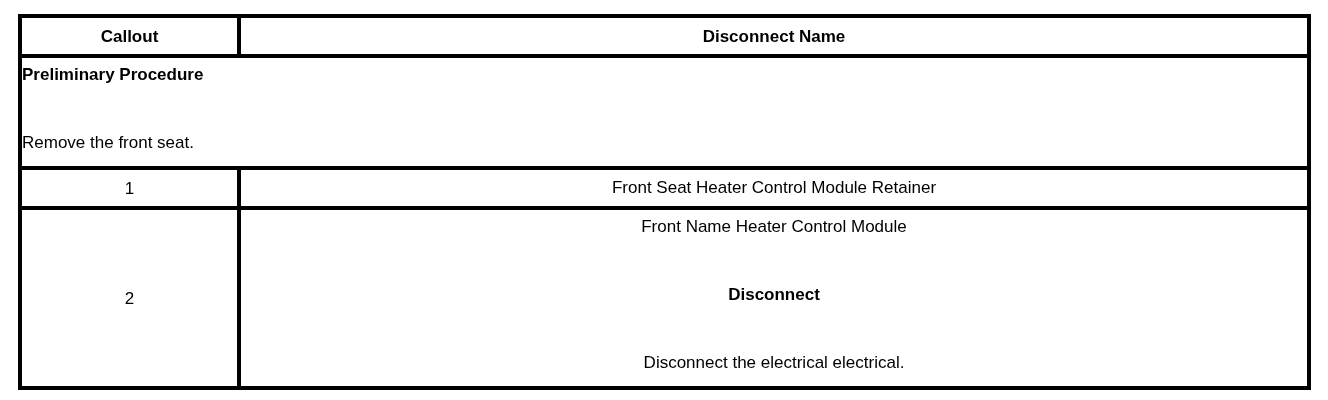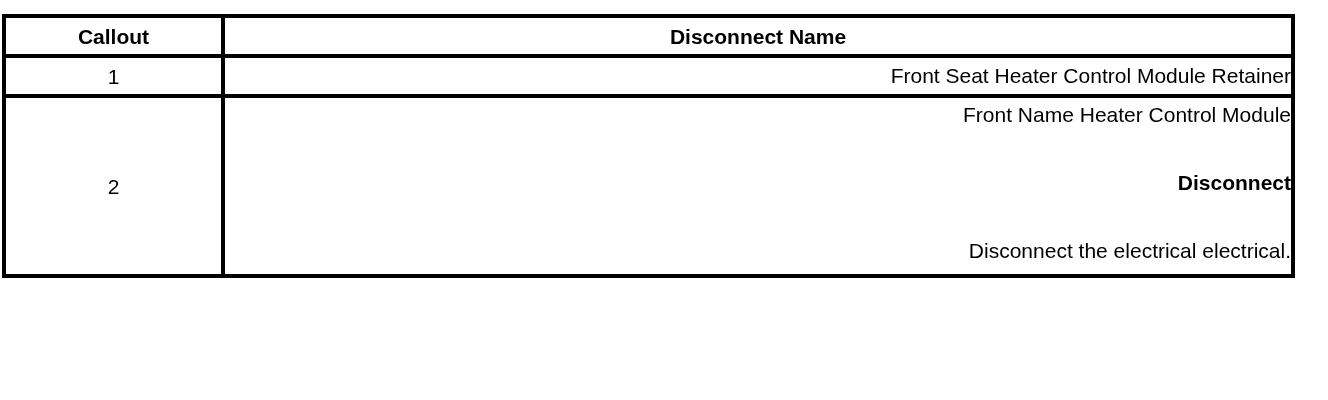--- a/index.html
+++ b/index.html
@@ -9,27 +9,27 @@
   }
   .page {
     position: relative;
     width: 1328px;
     height: 400px;
     background: #ffffff;
     overflow: hidden;
   }
   table.callout-table {
     position: absolute;
-    left: 2px;
+    left: 18px;
     top: 14px;
     width: 1293px;
     border-collapse: collapse;
     table-layout: fixed;
     color: #000000;
-    font-size: 21px;
+    font-size: 17px;
   }
   table.callout-table col.col-callout { width: 219px; }
   table.callout-table th,
   table.callout-table td {
     border: 4px solid #000000;
     background: #ffffff;
     padding: 0;
     overflow: hidden;
   }
   tr.header-row { height: 40px; }
@@ -42,21 +42,21 @@
     vertical-align: middle;
     line-height: 1;
   }
   td.callout-cell {
     text-align: center;
     vertical-align: middle;
     line-height: 1;
   }
   td.component-cell {
     vertical-align: middle;
-    text-align: right;
+    text-align: center;
     padding: 2px 6px 2px 5px;
   }
   td.prelim-cell {
     vertical-align: top;
     text-align: left;
     padding: 3px 8px 0 7px;
   }
   td.component-cell.multiline { vertical-align: top; }
   .line {
     line-height: 34px;
@@ -72,20 +72,27 @@
   <table class="callout-table">
     <colgroup>
       <col class="col-callout">
       <col class="col-component">
     </colgroup>
     <tbody>
       <tr class="header-row">
         <th class="col-header">Callout</th>
         <th class="col-header">Disconnect Name</th>
       </tr>
+      <tr class="prelim-row">
+        <td class="prelim-cell" colspan="2">
+          <div class="line bold">Preliminary Procedure</div>
+          <div class="line"></div>
+          <div class="line">Remove the front seat.</div>
+        </td>
+      </tr>
       <tr class="row-single">
         <td class="callout-cell">1</td>
         <td class="component-cell">
           <div class="line">Front Seat Heater Control Module Retainer</div>
         </td>
       </tr>
       <tr class="row-multi">
         <td class="callout-cell">2</td>
         <td class="component-cell multiline">
           <div class="line">Front Name Heater Control Module</div>

